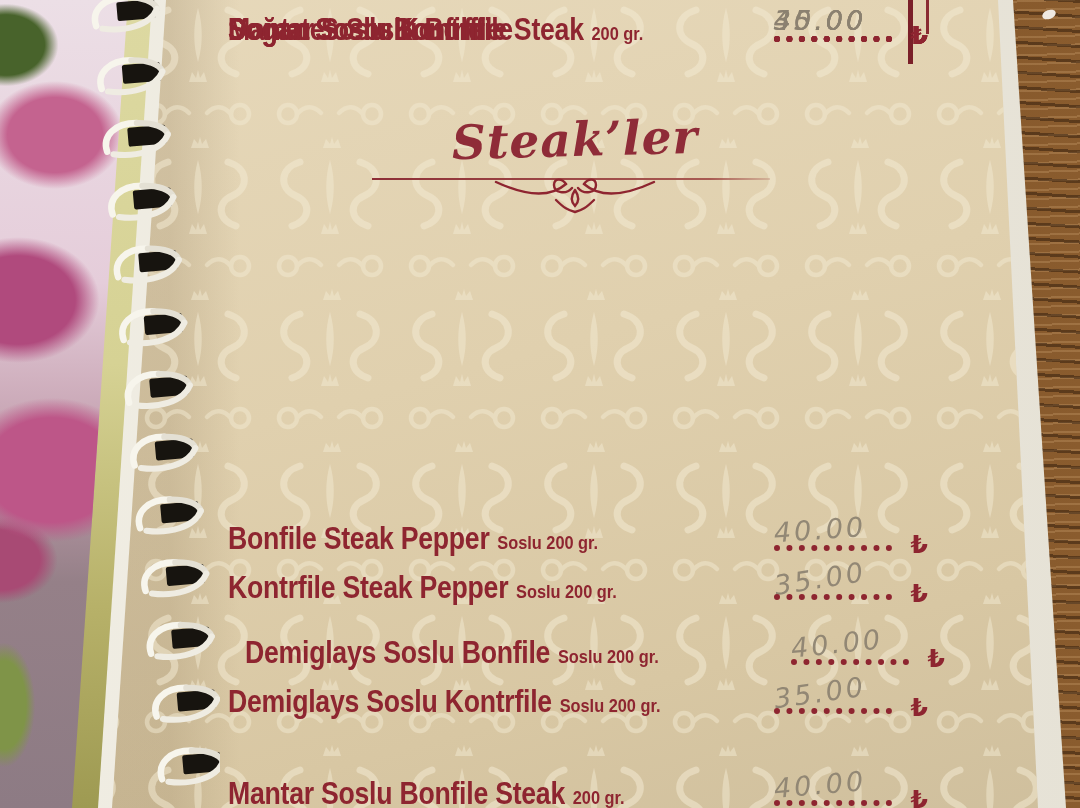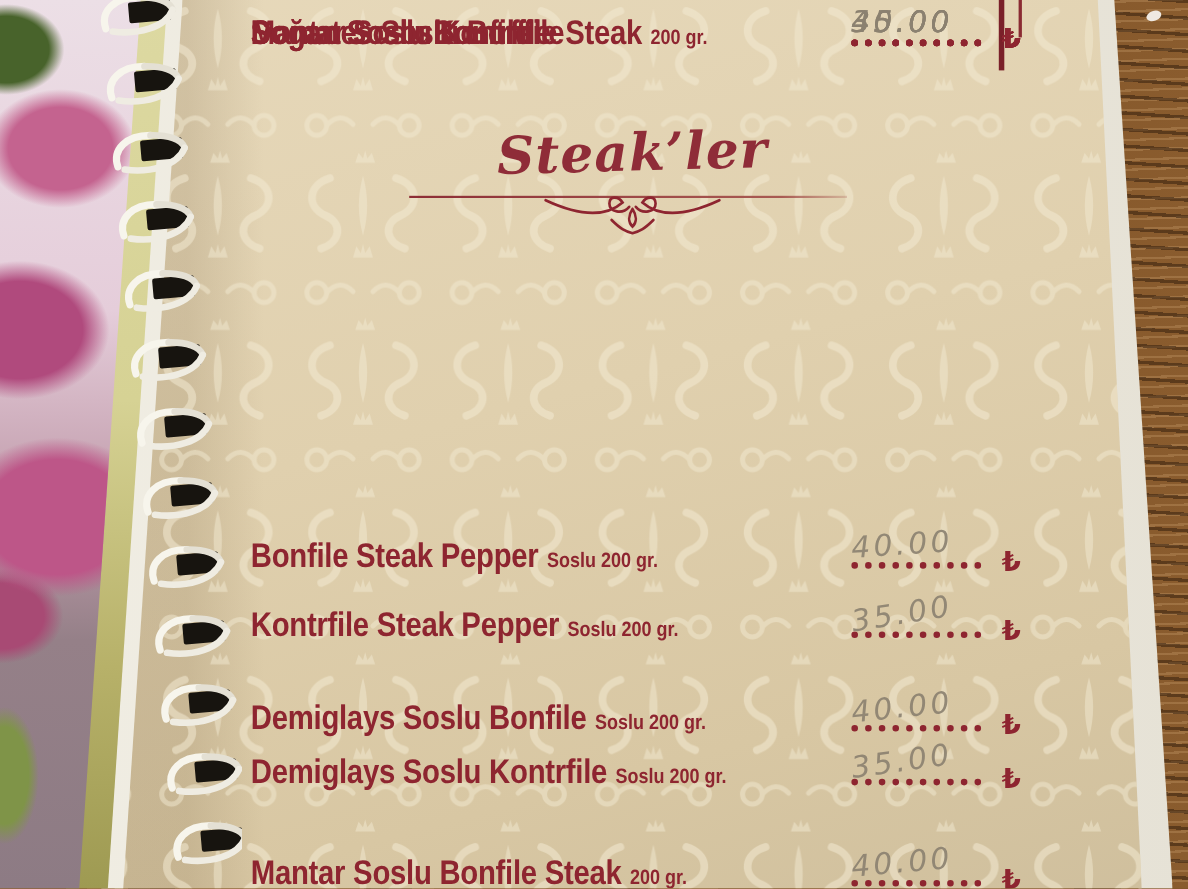--- a/index.html
+++ b/index.html
@@ -36,22 +36,22 @@
     font-family:"DejaVu Serif", serif;font-style:italic;font-weight:700;
     font-size:47px;color:#8f2c38;letter-spacing:1px;transform:rotate(-1.5deg);}
   .rule{position:absolute;left:372px;top:178px;width:398px;height:2px;
     background:linear-gradient(90deg,#8d2e36,#a85a52 85%,rgba(168,90,82,.25));}
   .flourish{position:absolute;left:492px;top:176px;}
 
   
   .row{position:absolute;left:228px;width:708px;height:58px;}
   .row:nth-of-type(1){top:234px;} .row:nth-of-type(2){top:298px;}
   .row:nth-of-type(3){top:363px;} .row:nth-of-type(4){top:428px;}
-  .row:nth-of-type(5){top:475px;} .row:nth-of-type(6){top:538px;}
-  .row:nth-of-type(7){top:623px;} .row:nth-of-type(8){top:672px;}
+  .row:nth-of-type(5){top:509px;} .row:nth-of-type(6){top:558px;}
+  .row:nth-of-type(7){top:623px;margin-left:17px;} .row:nth-of-type(8){top:672px;}
   .row:nth-of-type(9){top:764px;}
   .ititle{position:absolute;left:0;bottom:10px;white-space:nowrap;
     transform:scaleX(.86);transform-origin:left bottom;color:#8e2530;}
   .iname{font-size:31px;font-weight:700;letter-spacing:-.3px;}
   .idetail{font-size:19px;font-weight:700;margin-left:9px;}
   .dots{position:absolute;right:44px;bottom:16px;width:118px;height:0;
     border-bottom:6px dotted #8e2530;}
   .lira{position:absolute;right:8px;bottom:8px;font-family:"DejaVu Sans", sans-serif;
     font-size:25px;font-weight:700;color:#8e2530;}
   .hand{position:absolute;right:46px;bottom:22px;width:140px;text-align:center;

